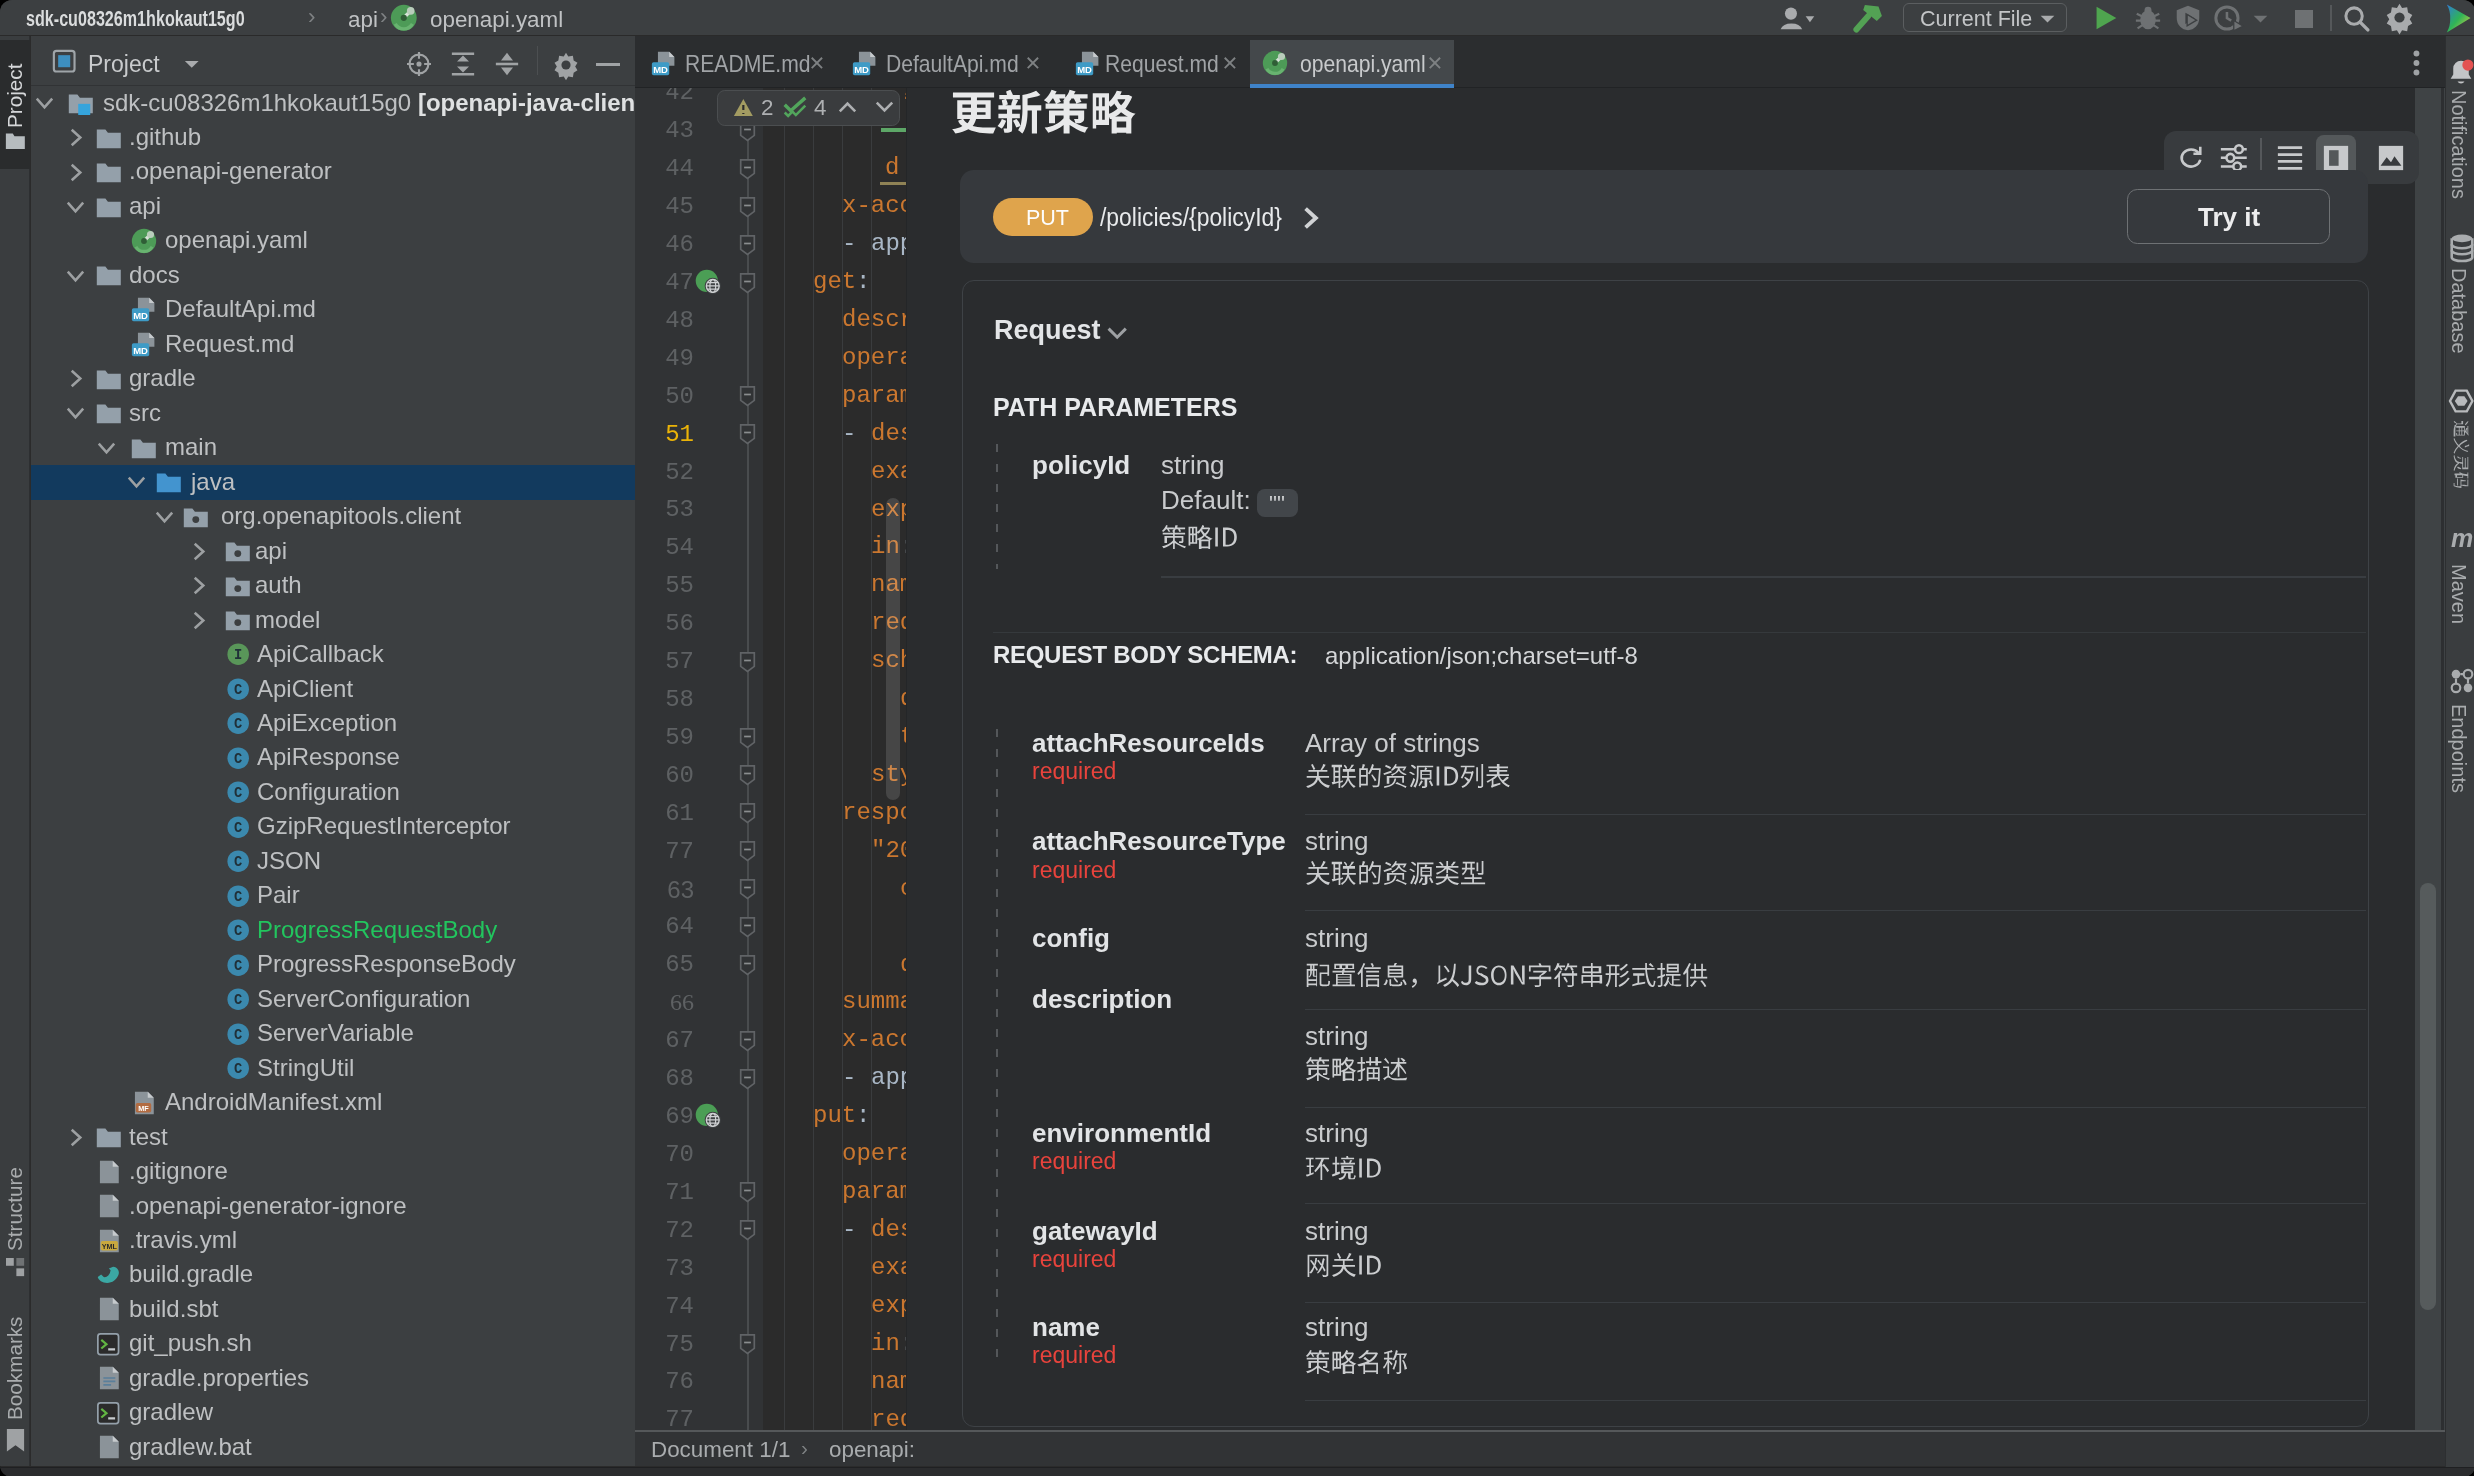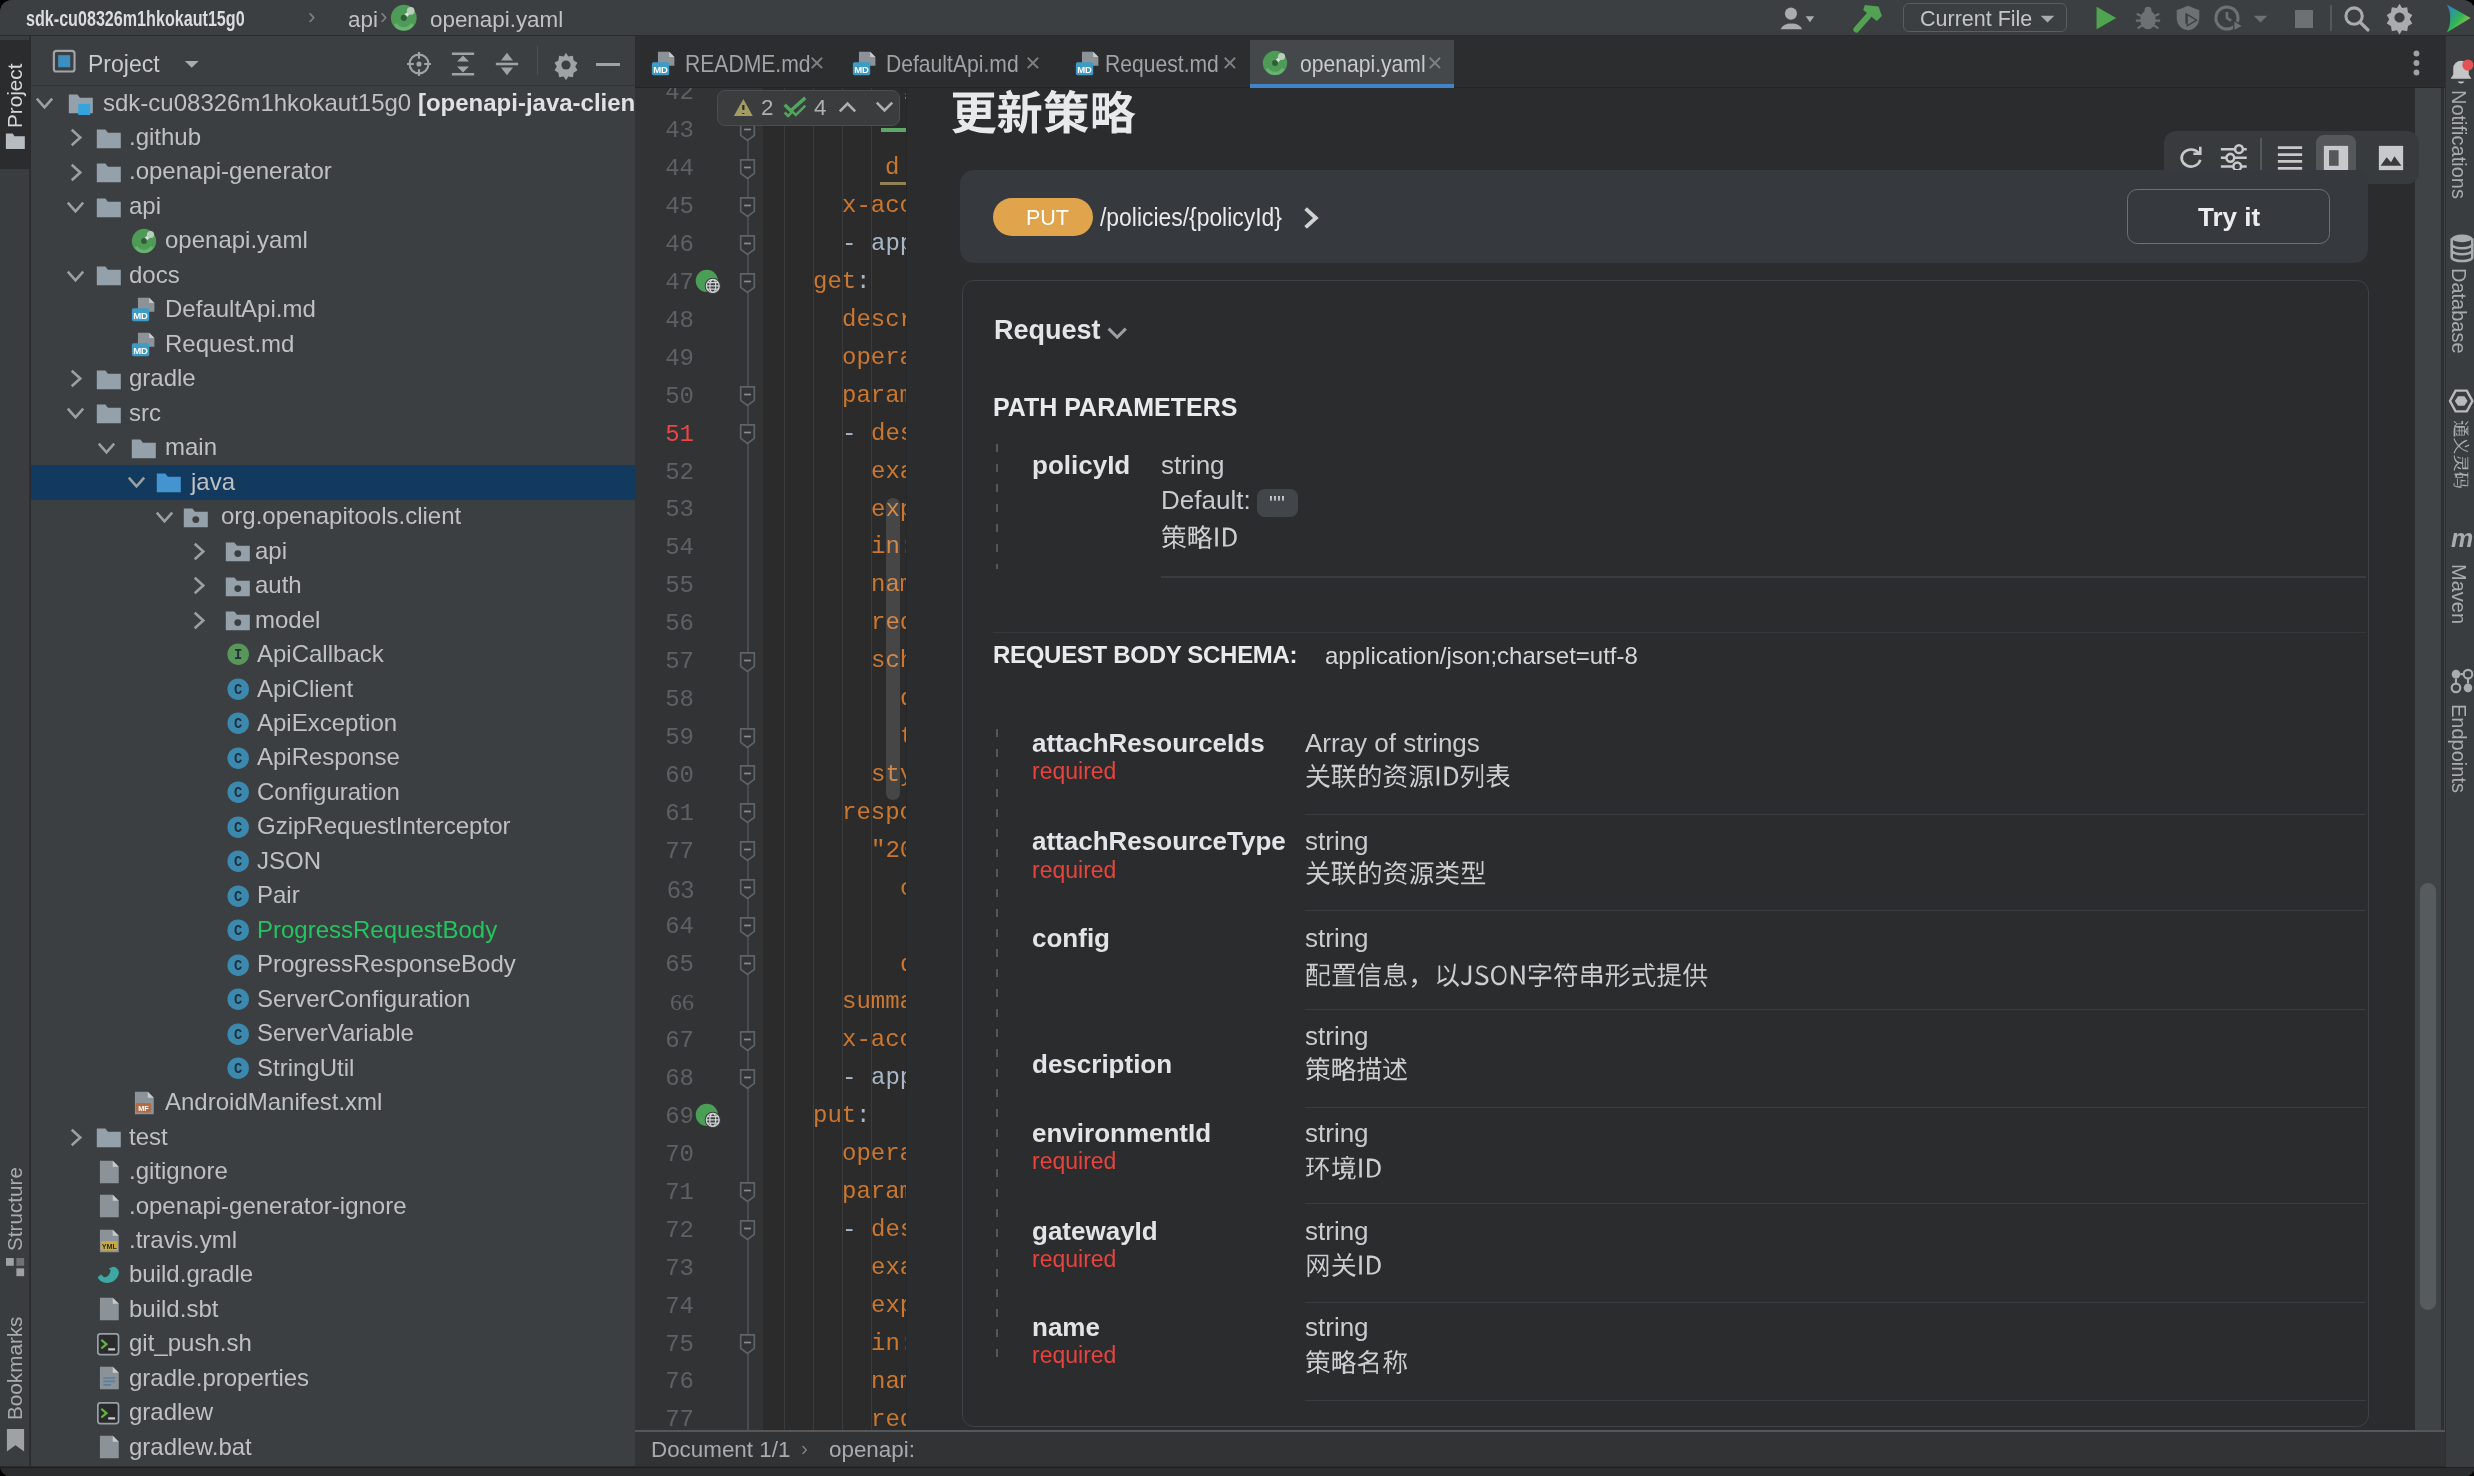--- a/index.html
+++ b/index.html
@@ -461,21 +461,21 @@
 <div class="abs" style="left:635px;top:88px;width:271px;height:1344px;overflow:hidden">
       <div class="tx" style="left:0;top:-8.6px;width:59px;text-align:right;font-family:'Liberation Mono',monospace;font-size:24px;color:#5e6163">42</div>
       <div class="tx" style="left:0;top:29px;width:59px;text-align:right;font-family:'Liberation Mono',monospace;font-size:24px;color:#5e6163">43</div>
       <div class="tx" style="left:0;top:67px;width:59px;text-align:right;font-family:'Liberation Mono',monospace;font-size:24px;color:#5e6163">44</div>
       <div class="tx" style="left:0;top:105px;width:59px;text-align:right;font-family:'Liberation Mono',monospace;font-size:24px;color:#5e6163">45</div>
       <div class="tx" style="left:0;top:143px;width:59px;text-align:right;font-family:'Liberation Mono',monospace;font-size:24px;color:#5e6163">46</div>
       <div class="tx" style="left:0;top:181px;width:59px;text-align:right;font-family:'Liberation Mono',monospace;font-size:24px;color:#5e6163">47</div>
       <div class="tx" style="left:0;top:219px;width:59px;text-align:right;font-family:'Liberation Mono',monospace;font-size:24px;color:#5e6163">48</div>
       <div class="tx" style="left:0;top:257px;width:59px;text-align:right;font-family:'Liberation Mono',monospace;font-size:24px;color:#5e6163">49</div>
       <div class="tx" style="left:0;top:295px;width:59px;text-align:right;font-family:'Liberation Mono',monospace;font-size:24px;color:#5e6163">50</div>
-      <div class="tx" style="left:0;top:333px;width:59px;text-align:right;font-family:'Liberation Mono',monospace;font-size:24px;color:#ef4444">51</div>
+      <div class="tx" style="left:0;top:333px;width:59px;text-align:right;font-family:'Liberation Mono',monospace;font-size:24px;color:#eab308">51</div>
       <div class="tx" style="left:0;top:371px;width:59px;text-align:right;font-family:'Liberation Mono',monospace;font-size:24px;color:#5e6163">52</div>
       <div class="tx" style="left:0;top:408px;width:59px;text-align:right;font-family:'Liberation Mono',monospace;font-size:24px;color:#5e6163">53</div>
       <div class="tx" style="left:0;top:446px;width:59px;text-align:right;font-family:'Liberation Mono',monospace;font-size:24px;color:#5e6163">54</div>
       <div class="tx" style="left:0;top:484px;width:59px;text-align:right;font-family:'Liberation Mono',monospace;font-size:24px;color:#5e6163">55</div>
       <div class="tx" style="left:0;top:522px;width:59px;text-align:right;font-family:'Liberation Mono',monospace;font-size:24px;color:#5e6163">56</div>
       <div class="tx" style="left:0;top:560px;width:59px;text-align:right;font-family:'Liberation Mono',monospace;font-size:24px;color:#5e6163">57</div>
       <div class="tx" style="left:0;top:598px;width:59px;text-align:right;font-family:'Liberation Mono',monospace;font-size:24px;color:#5e6163">58</div>
       <div class="tx" style="left:0;top:636px;width:59px;text-align:right;font-family:'Liberation Mono',monospace;font-size:24px;color:#5e6163">59</div>
       <div class="tx" style="left:0;top:674px;width:59px;text-align:right;font-family:'Liberation Mono',monospace;font-size:24px;color:#5e6163">60</div>
       <div class="tx" style="left:0;top:712px;width:59px;text-align:right;font-family:'Liberation Mono',monospace;font-size:24px;color:#5e6163">61</div>
@@ -726,21 +726,21 @@
 <svg style="position:absolute;left:1305px;top:860px;width:181px;height:28px;" viewBox="0 0 210.0 32.4">
       <path d="M7 2C8 4 9 6 10 8H4V10H14V13C14 14 14 15 14 15H2V17H13C12 21 10 24 1 27C2 27 3 28 3 29C11 26 14 23 15 19C18 24 22 27 27 29C28 28 28 27 29 26C23 25 19 22 17 17H28V15H16L16 14V10H26V8H20C22 6 23 4 24 2L21 1C21 3 19 6 18 8H10L12 7C11 5 10 3 9 1ZM45 3C46 4 47 6 48 7L49 6C49 5 48 3 46 2ZM54 2C54 3 52 6 51 7H44V10H49V13L49 15H43V17H49C48 20 47 24 42 27C42 28 43 29 43 29C47 26 49 23 50 20C52 24 54 27 57 29C58 28 58 27 59 27C55 25 53 22 51 17H59V15H51L51 13V10H58V7H53C54 6 56 4 57 2ZM31 22 32 25 39 23V29H41V23L44 22L44 20L41 21V5H43V2H31V5H33V22ZM35 5H39V9H35ZM35 11H39V15H35ZM35 17H39V21L35 22ZM77 14C78 16 80 19 81 21L83 20C82 18 80 15 78 13ZM67 1C67 3 66 5 66 6H63V28H65V26H73V6H68C69 5 69 3 70 2ZM65 8H71V14H65ZM65 24V16H71V24ZM78 1C77 5 75 9 73 12C74 12 75 13 75 13C76 12 77 10 78 8H86C85 20 85 25 84 26C84 26 83 26 83 26C82 26 80 26 78 26C79 27 79 28 79 28C81 28 82 28 83 28C84 28 85 28 86 27C87 26 87 21 88 7C88 7 88 6 88 6H79C79 5 80 3 80 2ZM93 4C95 5 97 6 99 7L100 5C99 4 96 3 94 2ZM91 12 92 14C95 13 98 12 101 11L100 9C97 10 94 11 91 12ZM95 15V24H98V17H113V23H115V15ZM104 18C103 23 101 26 92 27C92 27 92 28 92 29C103 27 105 24 106 18ZM105 24C109 25 114 27 117 29L118 27C115 26 110 24 107 22ZM105 1C104 3 102 6 100 8C100 8 101 9 101 9C103 8 104 7 105 6H108C107 9 105 12 100 13C100 13 101 14 101 15C105 13 108 11 109 9C111 12 114 14 117 14C117 14 118 13 118 13C115 12 111 10 110 7C110 7 110 6 110 6H115C114 7 114 8 113 8L115 9C116 8 117 6 118 4L116 4L116 4H106C106 3 106 2 107 2ZM136 14H145V17H136ZM136 10H145V13H136ZM135 20C134 22 133 24 132 26C132 26 133 27 133 27C135 25 136 23 137 21ZM144 21C145 23 146 25 147 27L149 26C148 24 147 22 146 20ZM123 3C124 4 127 6 128 7L129 5C128 4 126 2 124 2ZM121 11C123 12 125 14 126 14L128 13C126 12 124 10 122 10ZM122 27 124 28C125 26 127 22 128 19L126 17C125 21 123 25 122 27ZM130 3V11C130 16 130 23 126 27C127 28 128 28 128 29C132 24 132 16 132 11V5H149V3ZM140 5C139 6 139 7 139 8H134V19H139V26C139 27 139 27 139 27C139 27 137 27 136 27C136 27 136 28 136 29C138 29 140 29 141 28C141 28 142 28 142 26V19H147V8H141C141 7 142 7 142 6ZM172 2C172 3 170 5 169 6L171 7C172 6 174 4 175 2ZM155 3C157 4 158 6 159 7L161 6C160 5 159 3 157 2ZM164 1V7H152V9H162C160 12 156 14 152 15C152 15 153 16 153 17C157 15 161 13 164 10V15H166V11C170 12 174 15 177 16L178 15C175 13 171 11 167 9H178V7H166V1ZM164 16C164 17 164 18 163 19H152V21H162C161 24 158 26 151 27C152 27 152 28 153 29C160 27 163 25 165 21C167 25 171 28 177 29C178 28 178 27 179 27C173 26 169 24 167 21H178V19H166C166 18 166 17 166 16ZM199 3V13H201V3ZM205 1V15C205 15 205 15 204 15C204 15 202 15 200 15C201 16 201 17 201 17C203 17 205 17 206 17C207 17 207 16 207 15V1ZM192 4V9H188V8V4ZM182 9V11H186C185 13 184 15 182 16C182 16 183 17 183 18C186 16 187 13 188 11H192V17H194V11H197V9H194V4H197V2H183V4H186V8V9ZM194 16V20H185V22H194V26H181V28H209V26H196V22H205V20H196V16Z" fill="#cbcdcf"></path>
     </svg>
 <div class="abs" style="left:1305px;top:910px;width:1061px;height:0.9px;background:#393d41"></div>
 <div class="tx" style="left:1032px;top:923px;font-size:26px;font-weight:bold;color:#e2e4e6">config</div>
 <div class="tx" style="left:1305px;top:923px;font-size:26px;color:#c9cbcd">string</div>
 <svg style="position:absolute;left:1305px;top:962px;width:403px;height:28px;" viewBox="0 0 467.9 32.4">
       <path d="M17 3V5H26V12H17V25C17 28 18 28 20 28C21 28 25 28 25 28C28 28 29 27 29 22C28 22 27 22 27 21C27 26 27 26 25 26C24 26 21 26 21 26C19 26 19 26 19 25V14H26V16H28V3ZM4 22H13V25H4ZM4 20V10H6V12C6 14 6 16 4 17C5 17 5 18 5 18C7 16 8 14 8 12V10H9V15C9 17 10 17 11 17C11 17 12 17 12 17H13V20ZM2 2V4H6V8H2V29H4V27H13V28H14V8H11V4H15V2ZM8 8V4H9V8ZM11 10H13V16L13 16C12 16 12 16 12 16C12 16 11 16 11 16C11 16 11 16 11 15ZM50 4H55V7H50ZM43 4H47V7H43ZM36 4H40V7H36ZM36 14V26H32V28H58V26H54V14H45L45 12H58V10H46L46 8H57V2H34V8H44L43 10H32V12H43L43 14ZM38 26V24H52V26ZM38 18H52V20H38ZM38 17V15H52V17ZM38 21H52V23H38ZM71 10V12H86V10ZM71 15V17H86V15ZM69 6V8H88V6ZM76 2C77 3 78 5 78 6L80 5C80 4 79 2 78 1ZM71 19V29H73V28H84V29H86V19ZM73 26V21H84V26ZM68 1C66 6 64 10 61 13C61 14 62 15 62 15C63 14 64 13 65 12V29H67V8C68 6 69 4 70 2ZM98 10H112V12H98ZM98 14H112V16H98ZM98 6H112V8H98ZM98 20V25C98 28 99 28 102 28C103 28 108 28 109 28C112 28 113 27 113 24C112 23 112 23 111 23C111 26 111 26 109 26C108 26 103 26 102 26C100 26 100 26 100 25V20ZM113 21C114 23 116 25 116 27L118 26C118 24 116 22 115 20ZM94 20C94 22 93 25 91 26L93 27C95 26 96 23 96 21ZM103 19C104 21 106 23 107 24L108 23C108 22 106 20 104 18H114V4H105C106 3 106 2 107 1L104 1C104 2 103 3 103 4H96V18H104ZM125 30C128 28 130 26 130 23C130 21 129 19 127 19C126 19 125 20 125 22C125 23 126 24 127 24L128 24C128 26 126 27 124 28ZM161 5C163 7 165 10 166 12L168 11C167 9 165 6 163 4ZM173 2C172 16 170 23 160 27C161 27 162 28 162 29C166 27 169 25 171 22C173 24 176 27 177 29L179 27C178 25 175 22 172 20C174 15 175 10 175 2ZM154 26C155 25 156 24 165 20C165 20 164 19 164 18L157 21V4H155V21C155 23 154 24 153 24C153 24 154 25 154 26ZM187 27C191 27 193 24 193 20V4H190V20C190 23 189 24 187 24C185 24 184 24 183 22L181 23C182 26 184 27 187 27ZM205 27C210 27 213 24 213 21C213 17 211 16 208 15L205 13C203 13 201 12 201 10C201 8 203 6 205 6C207 6 209 7 210 8L212 7C210 5 208 4 205 4C201 4 199 6 199 10C199 13 201 15 203 15L206 17C208 18 210 19 210 21C210 23 208 24 205 24C203 24 201 23 199 22L197 24C199 26 202 27 205 27ZM225 27C231 27 234 22 234 15C234 8 231 4 225 4C220 4 216 8 216 15C216 22 220 27 225 27ZM225 24C221 24 219 21 219 15C219 10 221 6 225 6C229 6 232 10 232 15C232 21 229 24 225 24ZM239 26H242V15C242 13 242 10 242 8H242L244 13L252 26H255V4H252V16C252 18 252 21 253 23H252L250 18L242 4H239ZM272 16V17H260V20H272V26C272 26 272 27 271 27C270 27 268 27 266 27C267 27 267 28 267 29C270 29 272 29 273 28C274 28 274 27 274 26V20H286V17H274V16C277 15 279 13 281 11L280 10L279 10H265V12H277C275 13 273 15 272 16ZM271 2C271 2 272 3 272 4H260V11H262V6H283V11H285V4H275C274 3 274 2 273 1ZM300 18C301 20 303 23 304 24L305 23C305 21 303 19 302 17ZM310 10V13H298V16H310V26C310 26 310 27 309 27C309 27 307 27 304 27C305 27 305 28 305 29C308 29 310 29 311 28C312 28 312 27 312 26V16H316V13H312V10ZM296 10C294 13 292 16 289 19C290 19 290 20 291 20C292 20 293 18 294 17V29H296V14C297 13 297 12 298 11ZM293 1C292 4 291 7 289 9C290 9 290 10 291 10C292 9 293 8 294 6H295C296 7 297 9 297 10L299 9C299 9 298 7 297 6H302V4H295C295 3 295 2 296 2ZM305 1C304 4 303 7 301 9C301 9 302 10 303 10C304 9 305 8 305 6H308C308 7 309 9 310 10L312 9C311 8 311 7 310 6H316V4H306C307 3 307 2 307 2ZM332 17V22H323V17ZM322 5V13H332V15H321V25H323V24H332V29H334V24H342V25H345V15H334V13H344V5H334V1H332V5ZM334 17H342V22H334ZM324 7H332V11H324ZM334 7H341V11H334ZM373 2C371 4 368 7 365 8C366 9 366 9 367 10C370 8 373 5 375 3ZM374 10C372 13 368 15 365 17C366 17 367 18 367 18C370 17 374 14 376 11ZM375 18C373 22 368 25 364 27C364 27 365 28 365 29C370 27 374 23 377 19ZM360 5V13H355V5ZM349 13V15H353C353 20 352 24 349 27C350 28 350 28 351 29C354 25 355 20 355 15H360V29H362V15H365V13H362V5H365V3H350V5H353V13ZM399 3C401 4 403 5 403 6L405 5C404 4 402 2 401 1ZM395 1C395 3 395 5 395 7H380V9H395C396 20 398 29 403 29C406 29 406 27 407 22C406 22 405 21 405 21C405 25 404 27 404 27C401 27 398 19 397 9H406V7H397C397 5 397 3 397 1ZM380 26 380 28C384 27 390 26 395 25L395 23L388 24V16H394V13H381V16H386V24ZM422 8H432V10H422ZM422 4H432V6H422ZM420 2V12H434V2ZM421 17C420 22 419 25 416 27C417 28 418 28 418 29C420 27 421 26 422 23C424 28 427 28 431 28H436C436 28 437 27 437 26C436 26 432 26 431 26C430 26 429 26 428 26V21H435V20H428V16H436V14H419V16H426V26C424 25 423 23 422 21C422 20 423 19 423 18ZM413 1V7H409V9H413V16C411 16 410 17 409 17L409 19L413 18V26C413 26 413 27 412 27C412 27 411 27 409 27C410 27 410 28 410 29C412 29 413 29 414 28C415 28 415 27 415 26V18L418 16L418 14L415 15V9H418V7H415V1ZM452 21C451 23 449 26 447 27C448 28 448 28 449 29C451 27 453 24 455 22ZM459 22C461 24 463 27 464 29L466 28C465 26 463 23 461 21ZM446 1C444 6 441 10 439 13C439 14 440 15 440 15C441 14 442 13 443 12V29H445V8C446 6 447 4 448 2ZM460 2V8H454V2H452V8H448V10H452V17H447V19H467V17H462V10H466V8H462V2ZM454 10H460V17H454Z" fill="#cbcdcf"></path>
     </svg>
 <div class="abs" style="left:1305px;top:1009px;width:1061px;height:0.9px;background:#393d41"></div>
-<div class="tx" style="left:1032px;top:1049px;font-size:26px;font-weight:bold;color:#e2e4e6">description</div>
+<div class="tx" style="left:1032px;top:984px;font-size:26px;font-weight:bold;color:#e2e4e6">description</div>
 <div class="tx" style="left:1305px;top:1021px;font-size:26px;color:#c9cbcd">string</div>
 <svg style="position:absolute;left:1305px;top:1056px;width:103px;height:28px;" viewBox="0 0 120.0 32.4">
       <path d="M17 1C16 4 15 6 13 8C13 8 14 9 14 9V10H2V12H14V14H4V22H7V16H14V19C11 22 6 25 1 26C2 26 2 27 3 28C7 27 11 24 14 22V29H16V22C19 24 23 26 28 28C28 27 29 26 29 26C24 25 19 22 16 19V16H24V20C24 20 24 20 23 20C23 20 22 20 21 20C21 21 21 21 21 22C23 22 24 22 25 22C26 21 26 21 26 20V14H16V12H28V10H16V8H16C16 7 17 7 17 6H20C20 7 21 8 21 9L23 9C23 8 23 7 22 6H28V4H19C19 3 19 2 20 2ZM6 1C5 4 3 6 1 8C2 8 2 9 3 9C4 8 5 7 6 6H7C8 7 8 8 9 9L11 9C10 8 10 7 9 6H15V4H7C7 3 8 2 8 2ZM48 1C47 4 45 7 42 9V3H32V25H34V23H42V18C43 18 43 19 43 19L44 18V29H47V28H55V29H57V18L58 19C58 18 59 17 60 17C57 16 54 14 52 13C55 11 56 8 57 5L56 4L56 4H49C50 4 50 3 50 2ZM34 5H36V11H34ZM34 21V13H36V21ZM40 13V21H38V13ZM40 11H38V5H40ZM42 17V10C43 11 43 11 43 11C44 11 45 10 46 8C47 10 48 11 49 13C47 15 45 16 42 17ZM47 26V20H55V26ZM55 6C54 8 52 10 51 11C50 10 48 8 48 7L48 6ZM46 18C48 17 49 16 51 14C52 16 54 17 56 18ZM82 1V6H77V1H75V6H71V8H75V11H77V8H82V11H85V8H89V6H85V1ZM74 21H79V25H74ZM74 19V15H79V19ZM85 21V25H81V21ZM85 19H81V15H85ZM72 13V29H74V27H85V29H87V13ZM65 1V7H61V9H65V16C63 16 62 17 61 17L61 19L65 18V26C65 26 65 27 64 27C64 27 63 27 62 27C62 27 62 28 62 29C64 29 65 29 66 28C67 28 67 27 67 26V18L70 16L70 14L67 15V9H70V7H67V1ZM111 3C113 4 114 6 115 7L117 5C116 4 114 3 113 2ZM92 4C94 5 96 8 97 9L98 8C97 6 95 4 94 2ZM108 2V7H100V9H107C105 14 102 18 99 20C100 21 100 22 101 22C103 20 106 16 108 12V24H110V12C113 15 115 18 117 21L118 20C117 17 113 12 110 9H118V7H110V2ZM98 12H91V14H96V23C94 24 93 25 91 26L93 28C94 26 96 25 97 25C98 25 99 26 100 26C102 28 104 28 108 28C111 28 116 28 118 28C118 27 119 26 119 25C116 26 112 26 108 26C105 26 102 26 100 25C99 24 99 23 98 23Z" fill="#cbcdcf"></path>
     </svg>
 <div class="abs" style="left:1305px;top:1107px;width:1061px;height:0.9px;background:#393d41"></div>
 <div class="tx" style="left:1032px;top:1118px;font-size:26px;font-weight:bold;color:#e2e4e6">environmentId</div>
 <div class="tx" style="left:1032px;top:1148px;font-size:23px;color:#e8433c">required</div>
 <div class="tx" style="left:1305px;top:1118px;font-size:26px;color:#c9cbcd">string</div>
 <svg style="position:absolute;left:1305px;top:1155px;width:77px;height:28px;" viewBox="0 0 89.4 32.4">
       <path d="M20 12C23 14 25 18 26 20L28 18C27 16 24 13 22 10ZM1 23 2 25C4 25 7 23 10 22L10 20L7 21V14H10V12H7V5H10V3H1V5H5V12H2V14H5V22ZM12 3V5H19C17 11 14 15 11 18C11 19 12 20 12 20C14 18 16 16 18 13V29H20V9C21 8 21 7 22 5H28V3ZM45 17H54V19H45ZM45 14H54V16H45ZM48 1C48 2 48 3 48 3H42V5H57V3H51C50 3 50 2 50 1ZM52 6C52 7 52 8 51 9H46L47 9C47 8 47 7 46 6L44 6C45 7 45 8 45 9H41V11H58V9H53C54 8 54 7 55 6ZM42 12V21H46C45 24 44 26 39 27C39 28 40 28 40 29C46 28 47 25 48 21H50V25C50 27 51 28 51 28C52 28 53 28 53 28C54 28 55 28 55 28C56 28 57 28 57 28C58 28 58 28 58 27C58 27 59 25 59 24C58 24 57 24 57 23C57 25 57 25 57 26C57 26 56 26 56 27C56 27 55 27 55 27C55 27 54 27 54 27C53 27 53 27 53 26C53 26 53 26 53 26V21H56V12ZM31 23 32 25C34 24 38 23 41 21L40 19L37 20V11H40V9H37V2H35V9H32V11H35V21C33 22 32 22 31 23ZM63 26H66V4H63ZM72 26H77C84 26 88 22 88 15C88 8 84 4 77 4H72ZM75 24V7H77C82 7 85 10 85 15C85 21 82 24 77 24Z" fill="#cbcdcf"></path>

